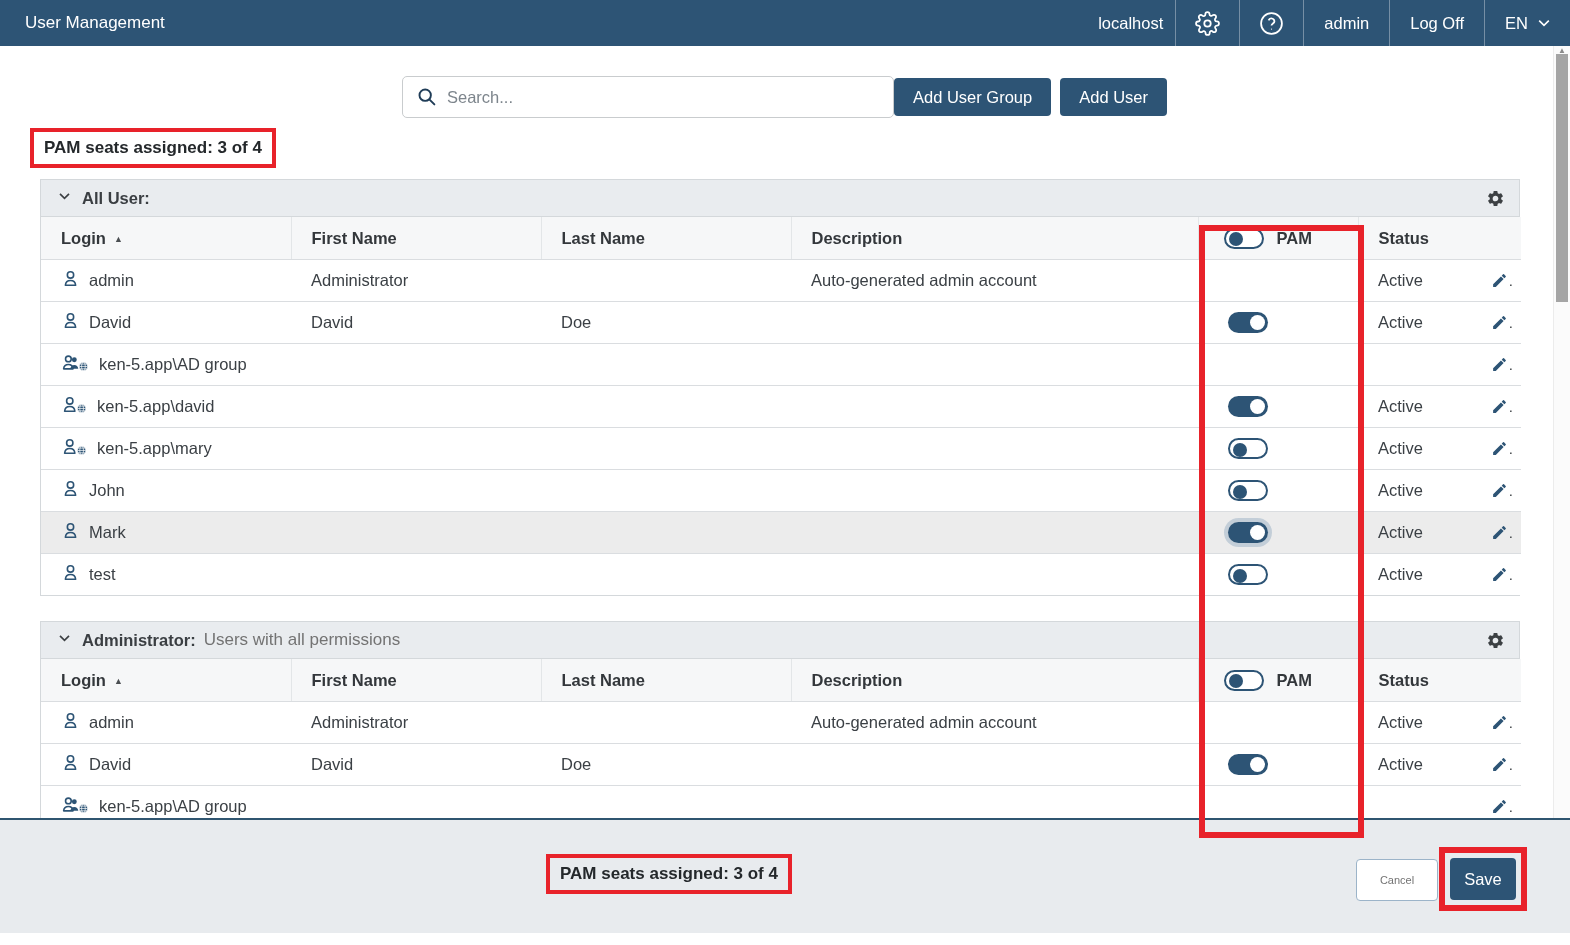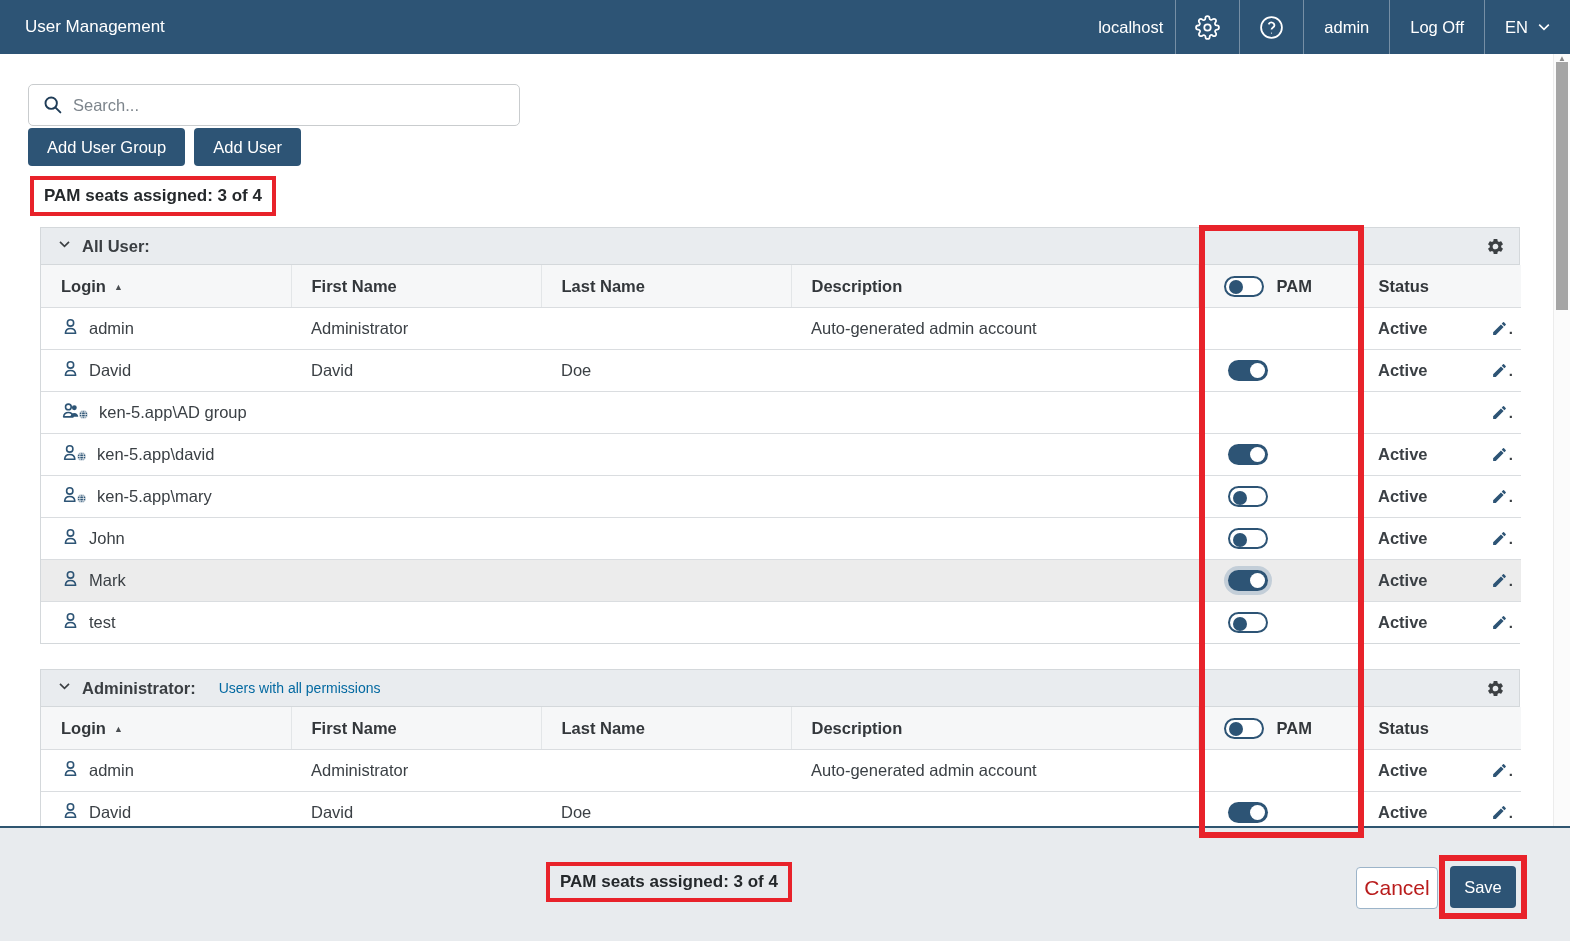--- a/index.html
+++ b/index.html
@@ -9,56 +9,56 @@
     --rowborder:#dadde0;
     --headbg:#f6f7f8;
     --groupbg:#e9ecef;
     --text:#3b4045;
   }
   *{box-sizing:border-box;}
   html,body{margin:0;padding:0;width:1570px;height:945px;overflow:hidden;
     font-family:"Liberation Sans","DejaVu Sans",sans-serif;background:#fff;color:var(--text);}
 
   
-  .navbar{height:54px;background:var(--navy);display:flex;align-items:stretch;
+  .navbar{height:46px;background:var(--navy);display:flex;align-items:stretch;
     justify-content:space-between;color:#fff;}
   .nav-title{display:flex;align-items:center;padding-left:25px;font-size:17px;}
   .nav-right{display:flex;align-items:stretch;}
   .nav-item{display:flex;align-items:center;padding:0 20px;font-size:16.5px;cursor:pointer;}
   .nav-item.plain{padding:9px 12px;}
   .nav-item.tenant{padding-right:24px;}
   .nav-sep{width:1px;background:rgba(255,255,255,0.35);}
   .nav-item.icon-btn{padding:0 19px;}
   .nav-item.lang{gap:8px;padding-right:18px;}
   .nav-item svg{display:block;}
 
   
   .content{position:relative;height:772px;background:#fff;overflow:hidden;}
-  .toolbar{margin:30px 57px 0 28px;display:flex;justify-content:center;align-items:flex-start;flex-direction:column;}
+  .toolbar{margin:30px 57px 0 56px;display:flex;justify-content:center;align-items:flex-start;}
   .searchbox{position:relative;width:492px;height:42px;}
   .searchbox input{width:100%;height:100%;border:1px solid #c9ccce;border-radius:5px;
     padding:0 12px 0 44px;font-size:16.5px;color:#333;outline:none;
     font-family:"Liberation Sans","DejaVu Sans",sans-serif;}
   .searchbox input::placeholder{color:#7d858c;}
   .search-ic{position:absolute;left:14px;top:10px;}
   .toolbar-btns{display:flex;gap:9px;margin-top:2px;}
   .btn{border:none;border-radius:4px;font-size:16.5px;cursor:pointer;
     font-family:"Liberation Sans","DejaVu Sans",sans-serif;}
   .btn.primary{background:var(--navy);color:#fff;height:38px;padding:0 19px;}
 
   .pam-banner{display:inline-block;margin:10px 0 0 30px;border:4px solid var(--red);
     padding:6px 10px;font-weight:bold;font-size:17px;color:#24282b;background:#fff;}
 
   
   .group{width:1480px;margin:11px 0 0 40px;border:1px solid var(--border);}
   .group + .group{margin-top:25px;}
   .group-header{height:37px;background:var(--groupbg);display:flex;align-items:center;
     padding:0 14px 0 16px;border-bottom:1px solid var(--border);cursor:pointer;}
   .group-title{font-weight:bold;font-size:16.5px;color:#3a3e42;margin-left:10px;}
-  .group-subtitle{font-size:14px;color:#0369a1;margin-left:23px;font-weight:normal;}
+  .group-subtitle{font-size:17px;color:#737373;margin-left:8px;font-weight:normal;}
   .group-gear{margin-left:auto;display:flex;align-items:center;cursor:pointer;}
   table{border-collapse:collapse;table-layout:fixed;width:100%;}
   thead th{background:var(--headbg);height:42px;text-align:left;font-size:16.5px;
     font-weight:bold;color:#33373b;padding:0 0 0 20px;border-bottom:1px solid var(--rowborder);
     border-right:1px solid #e3e6e8;}
   thead th:last-child{border-right:none;}
   tbody td{height:41px;font-size:16.5px;color:var(--text);padding:0 0 0 20px;
     border-bottom:1px solid var(--rowborder);background:#fff;white-space:nowrap;overflow:hidden;}
   tbody tr:last-child td{border-bottom:none;}
   tbody tr.hl td{background:#ececec;}
@@ -71,35 +71,35 @@
     cursor:pointer;vertical-align:middle;margin-left:5px;}
   .toggle.on{background:var(--navy);}
   .toggle.on::after{content:"";position:absolute;right:3px;top:3px;width:15px;height:15px;
     border-radius:50%;background:#fff;}
   .toggle.off{background:#fff;border:2px solid var(--navy);}
   .toggle.off::after{content:"";position:absolute;left:3px;top:2.5px;width:14px;height:14px;
     border-radius:50%;background:var(--navy);}
   .toggle.focusring{box-shadow:0 0 0 4px #c3ced8;}
 
   .status-cell{display:flex;align-items:center;justify-content:space-between;
-    height:41px;padding-right:8px;font-weight:bold;}
+    height:41px;padding-right:8px;}
   .edit{display:flex;align-items:center;cursor:pointer;color:var(--navy);font-size:15px;}
   .edit .dot{color:#3a3e42;margin-left:1px;}
 
   
   .scrollbar{position:absolute;right:0;top:0;width:17px;height:100%;background:#fbfbfb;
     border-left:1px solid #ececec;}
   .scroll-arrow{height:10px;font-size:8px;color:#8a8a8a;text-align:center;line-height:10px;cursor:pointer;}
   .scroll-thumb{position:absolute;left:2px;top:8px;width:12px;height:248px;background:#a5a5a5;cursor:grab;}
 
   
   .footer{position:relative;height:115px;background:#e8ebee;border-top:2px solid #2f5570;}
   .footer-banner{position:absolute;left:546px;top:34px;margin:0;background:transparent;}
   .btn.cancel{position:absolute;left:1356px;top:39px;width:82px;height:42px;background:#fff;
-    border:1px solid #9cb4c9;border-radius:4px;color:#b91c1c;font-size:21px;}
+    border:1px solid #9cb4c9;border-radius:4px;color:#737373;font-size:11px;}
   .save-red{position:absolute;left:1439px;top:27px;border:6px solid var(--red);padding:5px;}
   .btn.primary.save{width:66px;height:42px;padding:0;}
 
   
   .pam-col-highlight{position:absolute;left:1199px;top:225px;width:165px;height:613px;
     border:6px solid var(--red);z-index:40;pointer-events:none;}
 </style>
 </head>
 <body>
 

